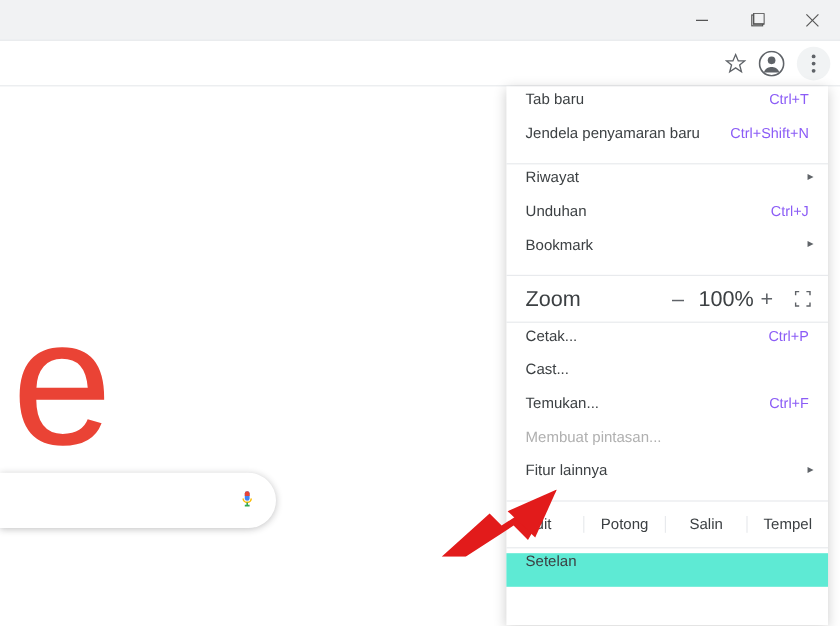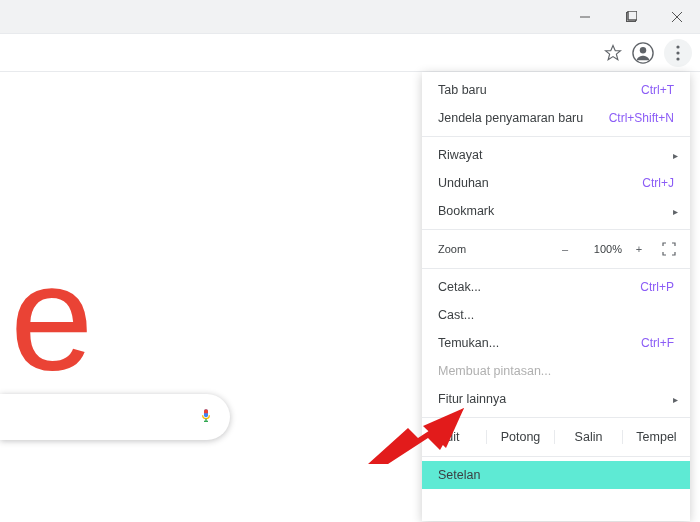--- a/index.html
+++ b/index.html
@@ -20,29 +20,29 @@
   .menu-btn svg { width: 4px; height: 16px; fill: #5f6368; }
 
   
   .content { position: relative; height: calc(522px - 34px - 38px); }
   .big-e { position: absolute; left: 10px; top: 160px; font-size: 150px; font-weight: 400; color: #ea4335; font-family: "Product Sans", Arial, sans-serif; letter-spacing: -4px; }
   .searchbox { position: absolute; left: 0; top: 322px; width: 230px; height: 46px; border-radius: 0 23px 23px 0; background: #fff; box-shadow: 0 1px 6px rgba(32,33,36,.28); display:flex; align-items:center; justify-content:flex-end; padding-right:16px; }
   .mic-icn svg { width: 16px; height: 22px; }
 
   
   .menu { position: absolute; top: 72px; right: 10px; width: 268px; background: #fff; box-shadow: 0 2px 10px rgba(0,0,0,.2); z-index: 10; padding: 4px 0; }
-  .menu-item { height: 28px; display: flex; align-items: center; justify-content: space-between; padding: 0 16px; font-size: 12.5px; color: #3c4043; cursor: default; }
+  .menu-item { height: 28px; display: flex; justify-content: space-between; padding: 0 16px; font-size: 12.5px; color: #3c4043; cursor: default; }
   .menu-item.sub { padding-right: 12px; }
   .menu-item.disabled { color: #b0b0b0; }
   .menu-item.highlighted { background: #5eead4; }
   .menu-sep { height: 1px; background: #e8eaed; margin: 4px 0; }
   .shortcut { color: #8b5cf6; font-size: 12px; }
   .submenu-arrow { font-size: 10px; color: #5f6368; }
 
-  .zoom-row { height: 30px; display: flex; align-items: center; padding: 0 8px 0 16px; font-size: 11px; }
+  .zoom-row { height: 30px; display: flex; align-items: center; padding: 0 8px 0 16px; font-size: 18px; }
   .zoom-label { width: 70px; }
   .zoom-ctrl { display: flex; align-items: center; gap: 6px; margin-left: auto; }
   .zoom-pm { width: 22px; text-align: center; color: #5f6368; }
   .zoom-val { width: 40px; text-align: right; }
   .fullscreen-icn { width: 26px; display:flex; justify-content:center; }
   .fullscreen-icn svg { width:14px; height:14px; stroke:#5f6368; stroke-width:1.2; fill:none; }
 
   .edit-row { height: 30px; display: flex; align-items: center; padding-left: 16px; font-size: 12.5px; }
   .edit-label { display:flex; align-items:center; width: 48px; }
   .edit-btn { flex:1; display:flex; align-items:center; justify-content:center; border-left:1px solid #e8eaed; }

